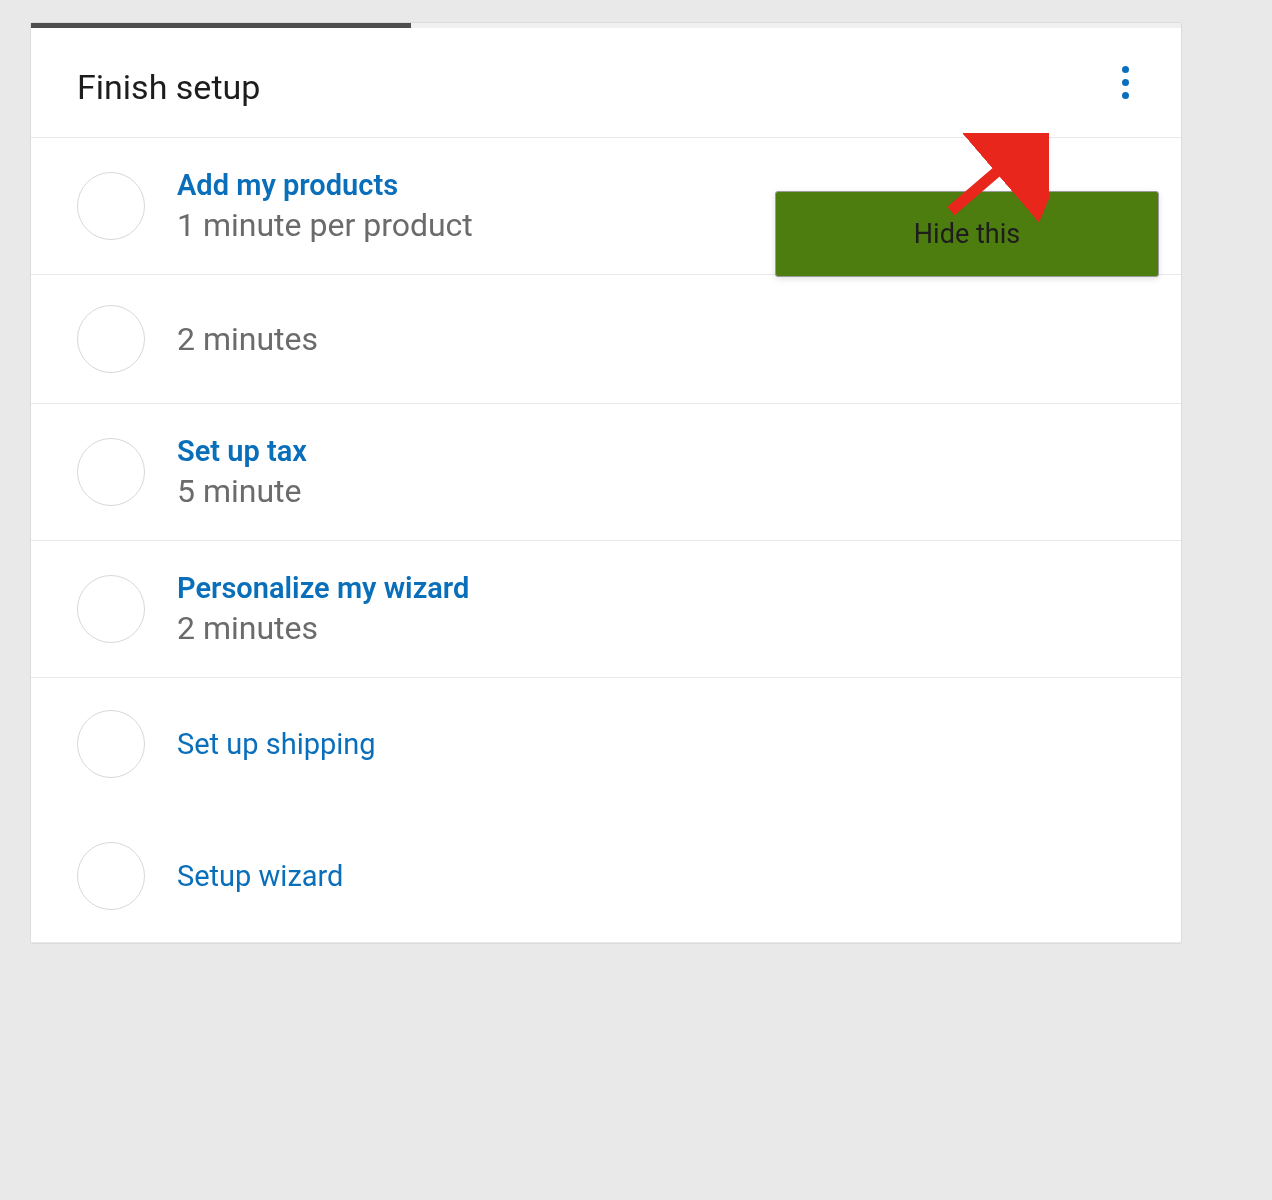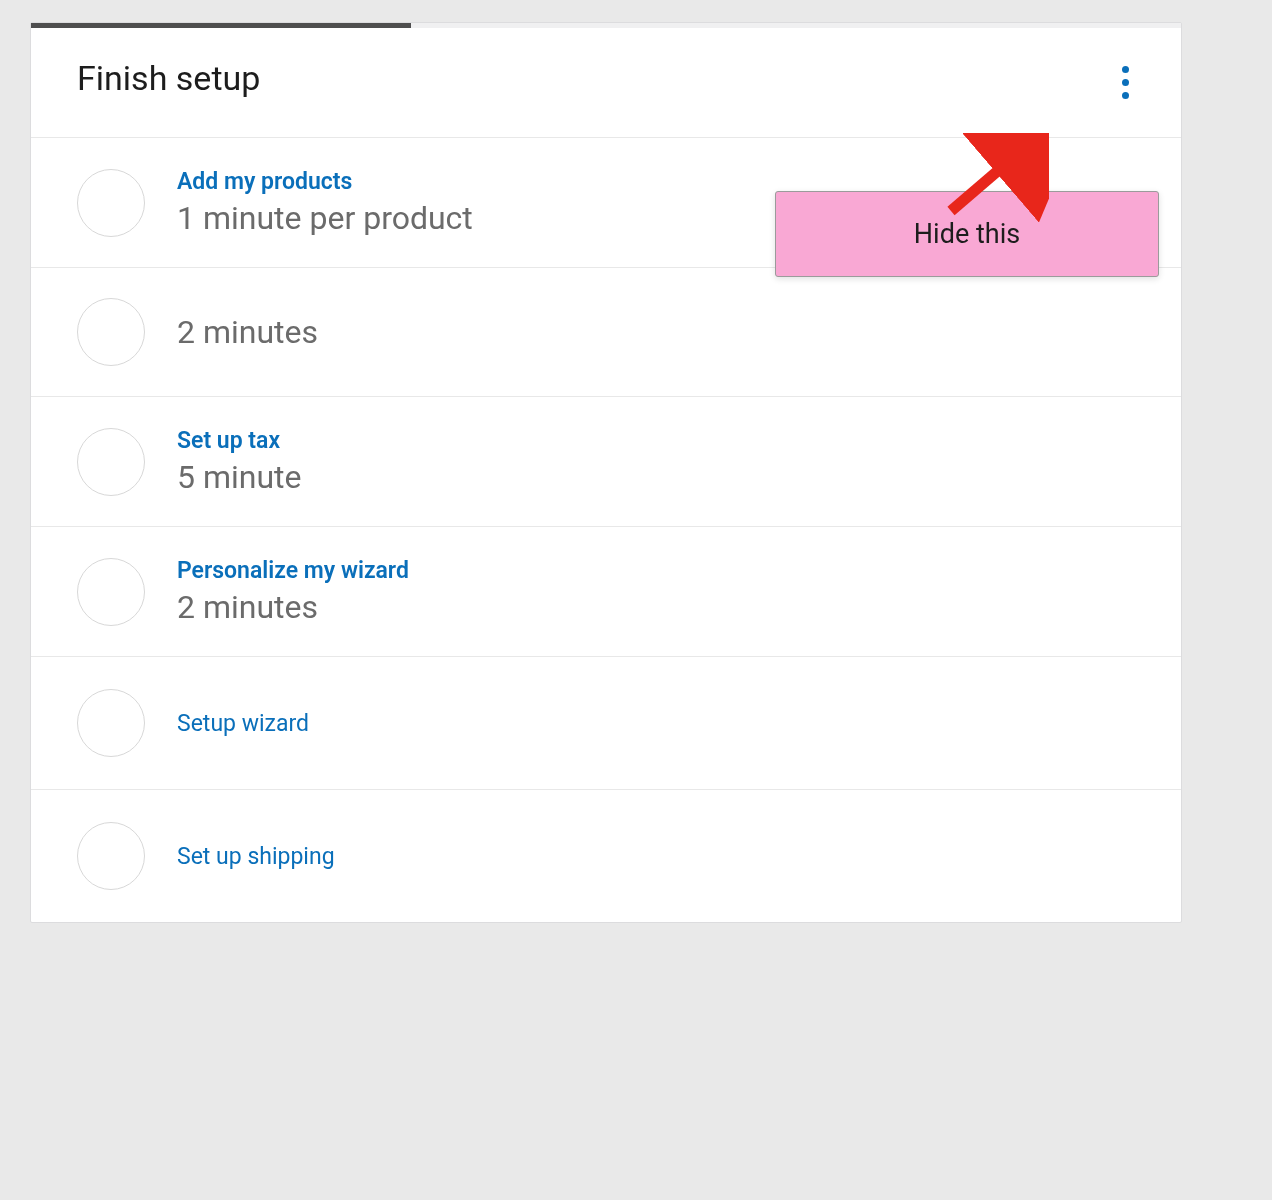--- a/index.html
+++ b/index.html
@@ -27,21 +27,21 @@
       width: 100%;
       position: relative;
     }
     .progress-fill {
       height: 100%;
       background: #4e4e4e;
       width: 33%;
     }
     .panel-header {
       display: flex;
-      align-items: flex-start;
+      align-items: flex-end;
       justify-content: space-between;
       padding: 30px 44px 30px 46px;
       border-bottom: 1px solid #e8e8e8;
       position: relative;
     }
     .panel-title {
       font-size: 34px;
       font-weight: 400;
       color: #1d1d1d;
     }
@@ -80,38 +80,38 @@
       border: 1px solid #d8d8d8;
       border-radius: 50%;
       flex-shrink: 0;
     }
     .task-text {
       display: flex;
       flex-direction: column;
       gap: 4px;
     }
     .task-title {
-      font-size: 23px;
+      font-size: 29px;
       font-weight: 600;
       color: #0a6fba;
     }
     .task-title.normal-weight {
       font-weight: 400;
     }
     .task-time {
       font-size: 32px;
       color: #6b6b6b;
       font-weight: 400;
     }
     .dropdown-menu {
       position: absolute;
       top: 168px;
       right: 22px;
       width: 384px;
-      background: #f9a8d4;
+      background: #4d7c0f;
       border: 1px solid #9b9b9b;
       box-shadow: 0 2px 6px rgba(0,0,0,0.12);
       border-radius: 3px;
       z-index: 10;
     }
     .dropdown-item {
       padding: 26px 20px;
       text-align: center;
       font-size: 27px;
       color: #1d1d1d;
@@ -168,31 +168,31 @@
     </li>
 
     <li class="task-item">
       <div class="task-circle"></div>
       <div class="task-text">
         <span class="task-title">Personalize my wizard</span>
         <span class="task-time">2 minutes</span>
       </div>
     </li>
 
+    <li class="task-item compact" style="border-bottom:none;">
+      <div class="task-circle"></div>
+      <div class="task-text">
+        <span class="task-title normal-weight">Set up shipping</span>
+      </div>
+    </li>
+
     <li class="task-item compact">
       <div class="task-circle"></div>
       <div class="task-text">
         <span class="task-title normal-weight">Setup wizard</span>
-      </div>
-    </li>
-
-    <li class="task-item compact" style="border-bottom:none;">
-      <div class="task-circle"></div>
-      <div class="task-text">
-        <span class="task-title normal-weight">Set up shipping</span>
       </div>
     </li>
 
   </ul>
 
   <div class="dropdown-menu">
     <div class="dropdown-item">Hide this</div>
   </div>
 
   <svg class="annotation-arrow" width="110" height="90" viewBox="0 0 110 90">

